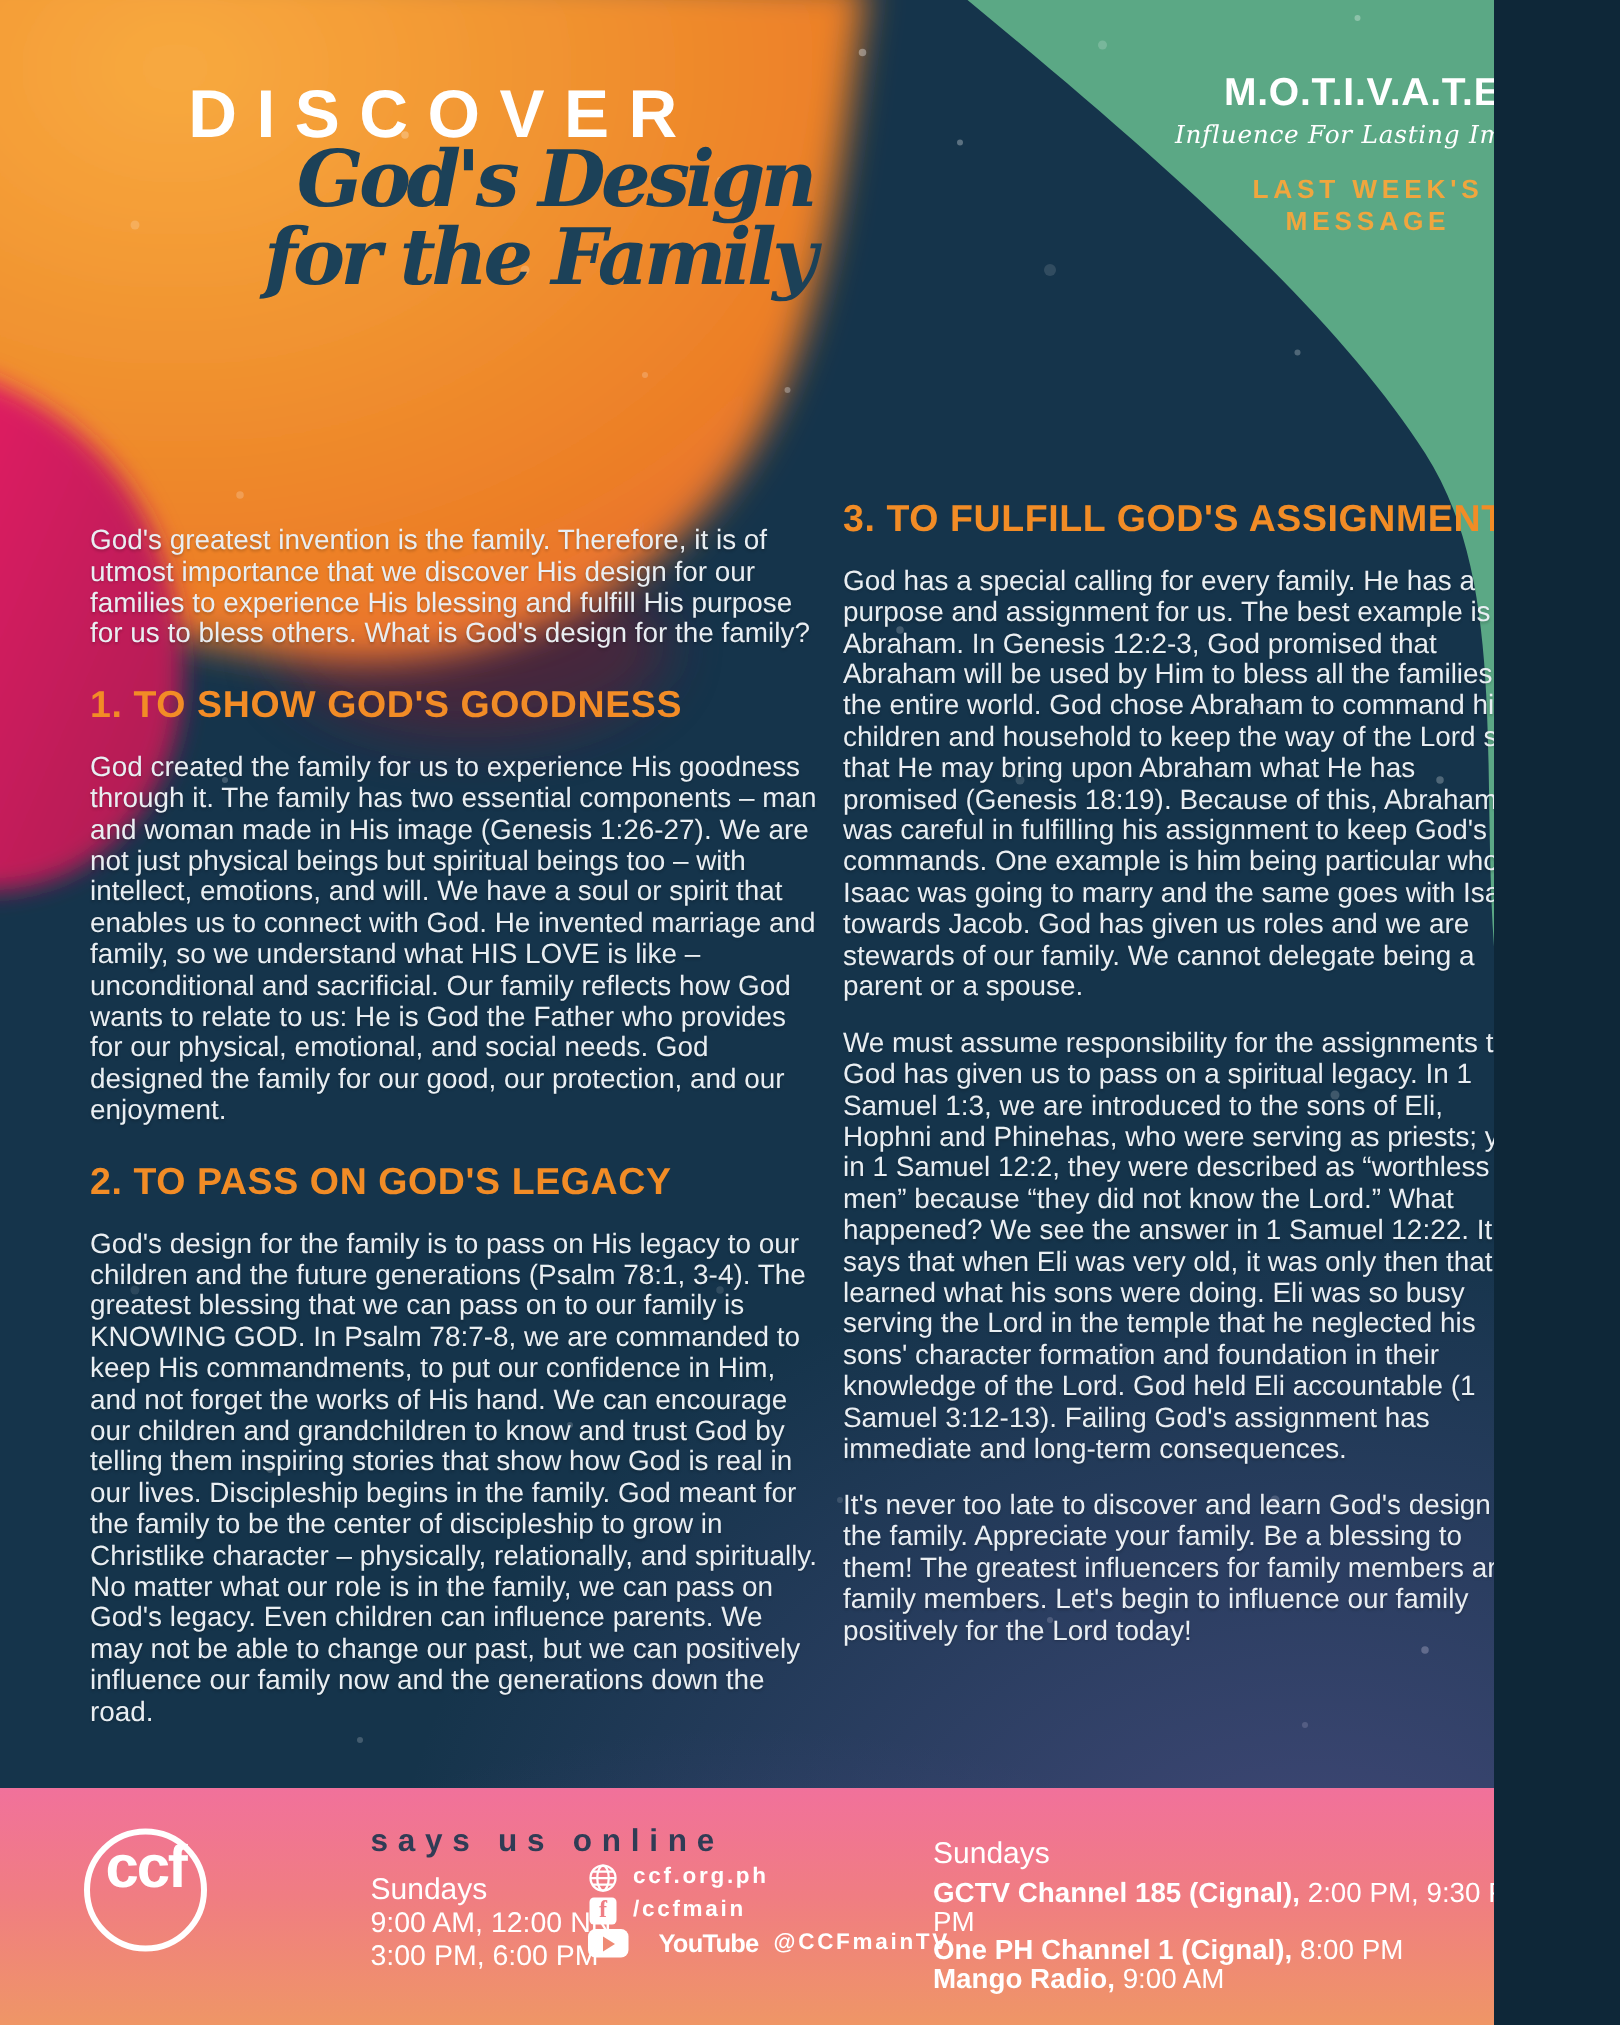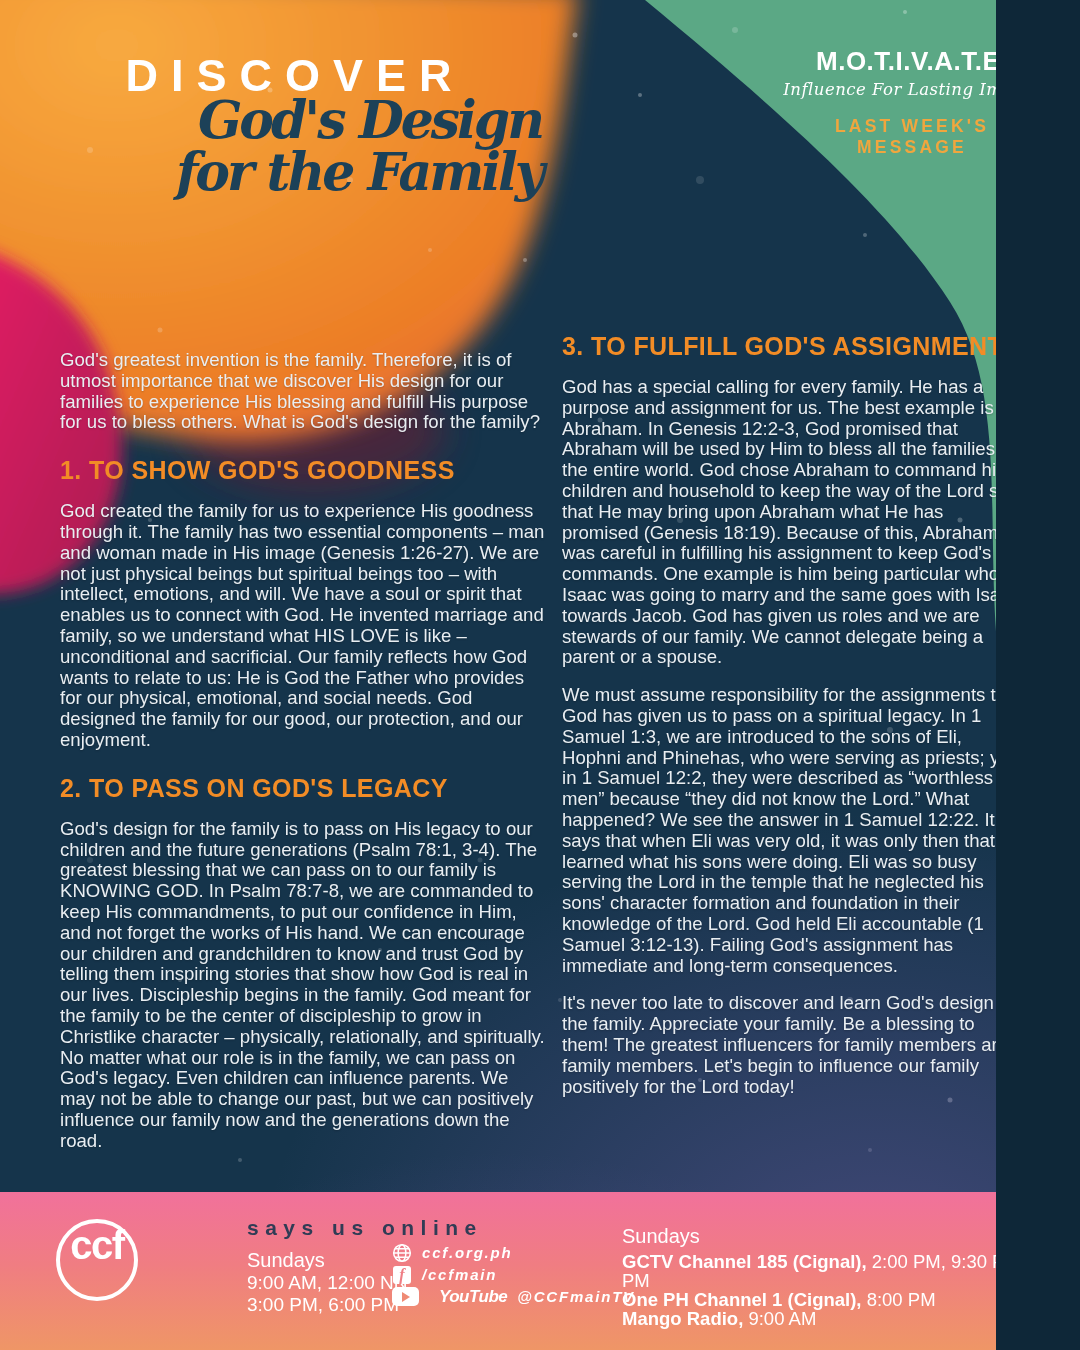--- a/index.html
+++ b/index.html
@@ -60,21 +60,21 @@
     position:absolute;left:56px;top:27px;width:74px;height:74px;
     border:4px solid #fff;border-radius:50%;
     display:flex;align-items:flex-start;justify-content:center;
     color:#fff;font-size:40px;font-weight:600;letter-spacing:-1.5px;
   }
   .f-heading{color:#303C55;font-size:21px;font-weight:bold;letter-spacing:6.5px;}
   .f-day{color:#fff;font-size:20px;font-weight:normal;margin-top:9px;}
   .f-time{color:#fff;font-size:19px;line-height:22px;}
   .online-block{position:absolute;left:247px;top:24px;}
   .channels{position:absolute;left:392px;top:50px;}
-  .channel-row{display:flex;align-items:center;height:21px;margin-bottom:1px;color:#fff;font-style:italic;}
+  .channel-row{display:flex;align-items:flex-start;height:21px;margin-bottom:1px;color:#fff;}
   .channel-label{font-size:15px;font-weight:600;letter-spacing:1.8px;margin-left:10px;}
   .glyph{width:20px;height:20px;flex:0 0 20px;display:flex;align-items:center;justify-content:center;}
   .fb-box{
     width:18px;height:18px;background:#fff;border-radius:3px;
     color:#EF7E85;font-weight:bold;font-size:16px;line-height:18px;
     display:flex;align-items:flex-end;justify-content:center;font-family:"Liberation Serif",serif;
   }
   .yt-box{
     width:27px;height:19px;background:#fff;border-radius:5px;
     display:flex;align-items:center;justify-content:center;flex:0 0 27px;

